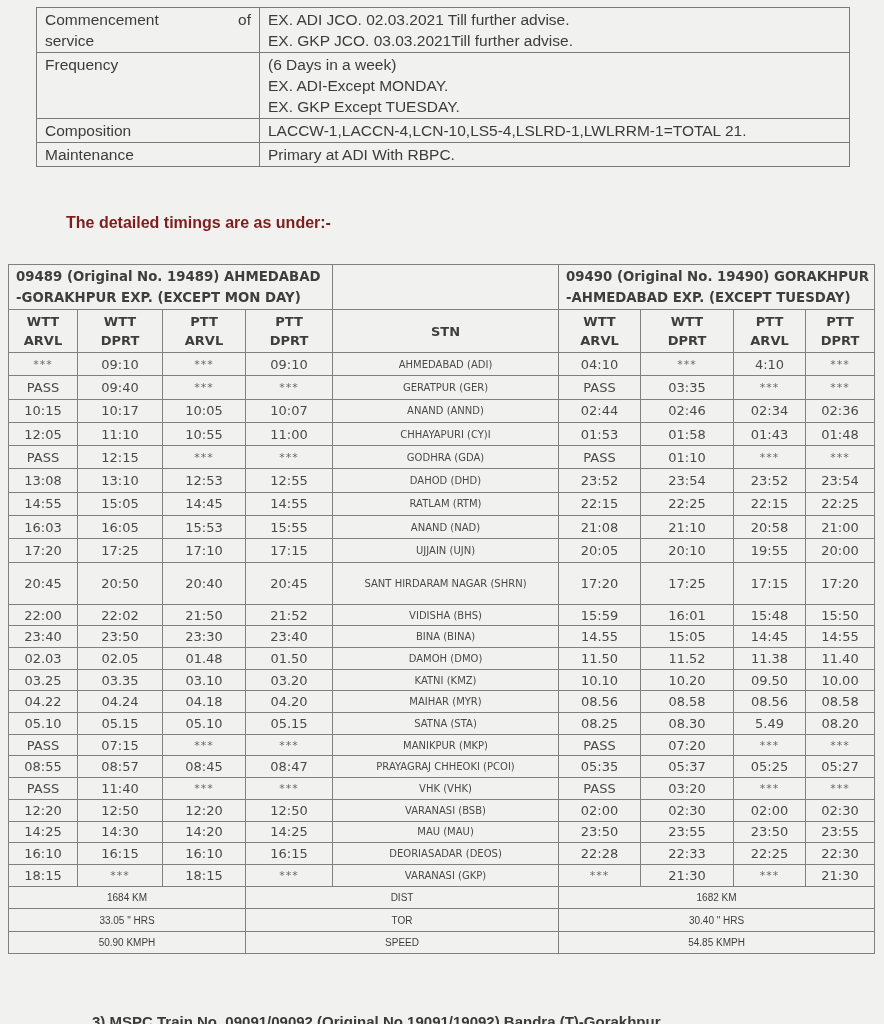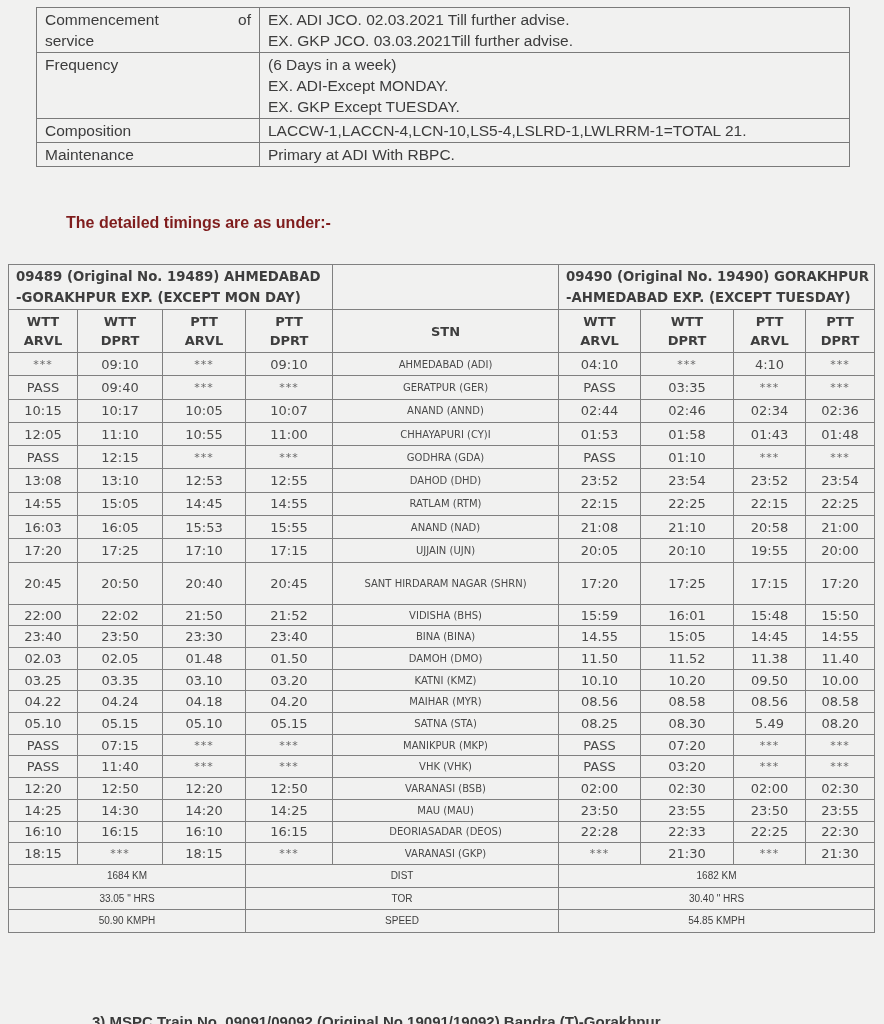--- a/index.html
+++ b/index.html
@@ -324,20 +324,31 @@
         <td>07:15</td>
         <td class="stars">***</td>
         <td class="stars">***</td>
         <td class="stn">MANIKPUR  (MKP)</td>
         <td>PASS</td>
         <td>07:20</td>
         <td class="stars">***</td>
         <td class="stars">***</td>
       </tr>
       <tr class="r3">
+        <td>08:55</td>
+        <td>08:57</td>
+        <td>08:45</td>
+        <td>08:47</td>
+        <td class="stn">PRAYAGRAJ CHHEOKI (PCOI)</td>
+        <td>05:35</td>
+        <td>05:37</td>
+        <td>05:25</td>
+        <td>05:27</td>
+      </tr>
+      <tr class="r3">
         <td>PASS</td>
         <td>11:40</td>
         <td class="stars">***</td>
         <td class="stars">***</td>
         <td class="stn">VHK  (VHK)</td>
         <td>PASS</td>
         <td>03:20</td>
         <td class="stars">***</td>
         <td class="stars">***</td>
       </tr>

